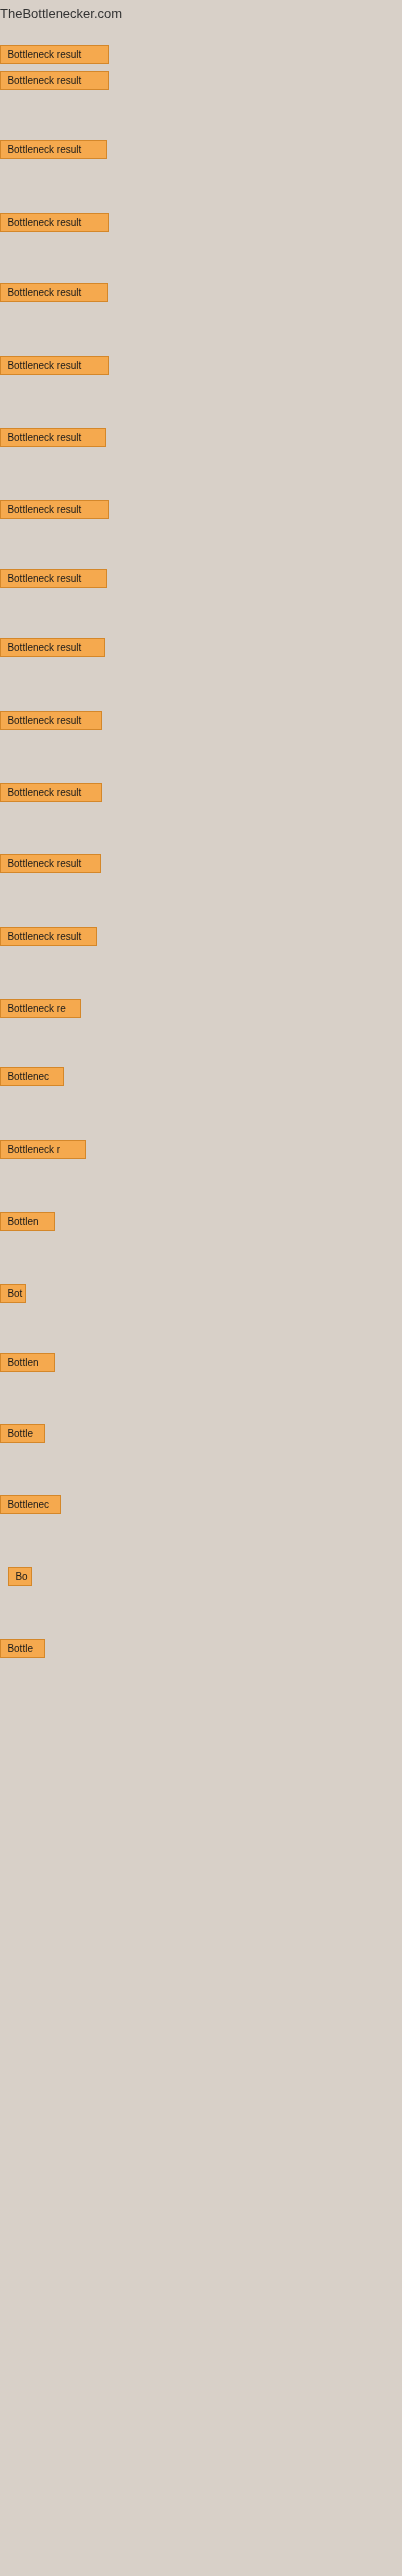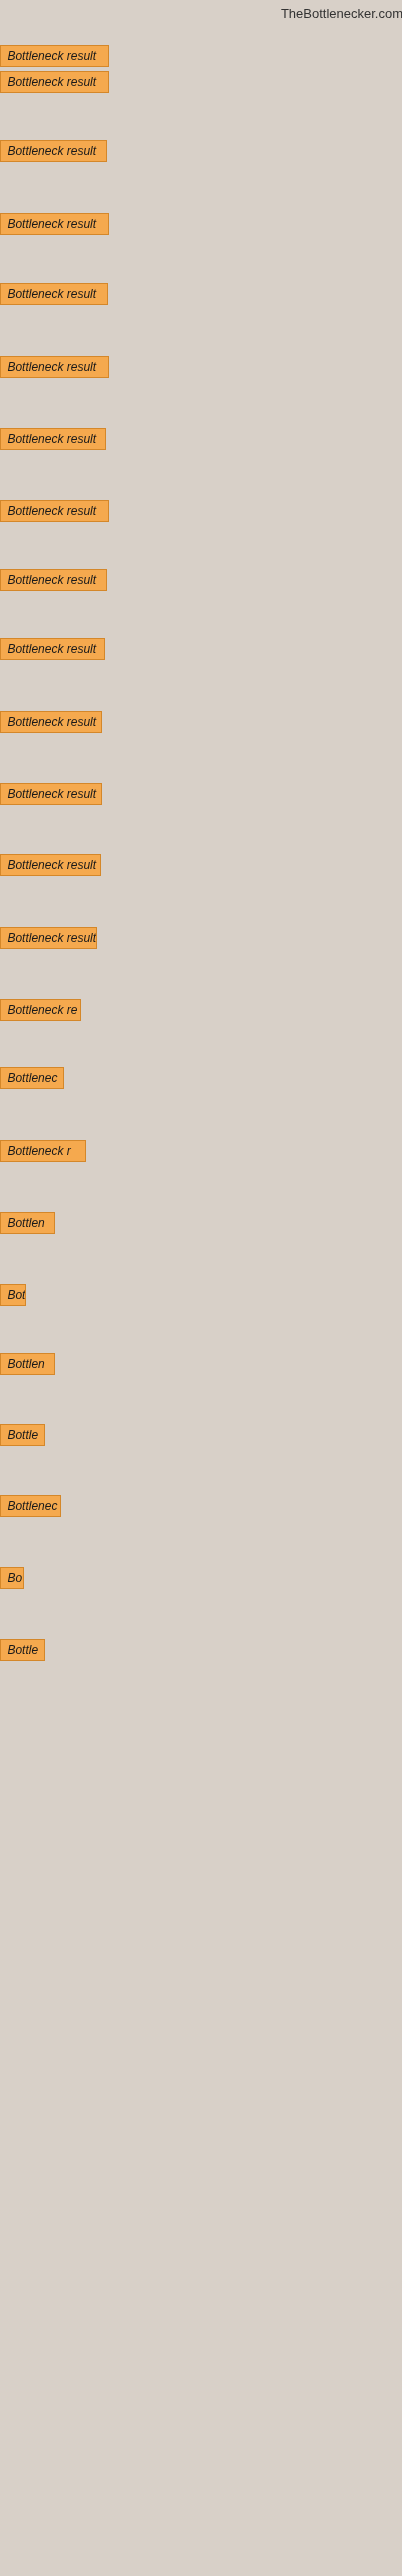--- a/index.html
+++ b/index.html
@@ -10,38 +10,37 @@
 
     body {
       width: 403px;
       min-height: 2576px;
       background-color: #d8d0c8;
       font-family: Arial, sans-serif;
       position: relative;
     }
 
     .site-title {
-      text-align: right;
+      text-align: left;
       font-size: 13px;
       color: #333;
       padding: 6.4px 0 3.2px 0;
       font-weight: normal;
     }
 
     .bottleneck-item {
       position: absolute;
       left: 0;
       background-color: #f5a94e;
       border: 0.8px solid #d4872a;
       padding: 3.2px 6.4px;
-      font-size: 12px;
+      font-size: 10px;
       color: #1a1a1a;
       white-space: nowrap;
       overflow: hidden;
-      font-style: italic;
     }
   </style>
 </head>
 <body>
 
 <div class="site-title">TheBottlenecker.com</div>
 
 <div id="items-container" style="position:relative; width:100%; height:2552px; top:0;">
 <div class="bottleneck-item" style="top: 20px; width: 109px;">Bottleneck result</div>
     <div class="bottleneck-item" style="top: 46px; width: 109px;">Bottleneck result</div>
@@ -58,16 +57,16 @@
     <div class="bottleneck-item" style="top: 829px; width: 101px;">Bottleneck result</div>
     <div class="bottleneck-item" style="top: 902px; width: 97px;">Bottleneck result</div>
     <div class="bottleneck-item" style="top: 974px; width: 81px;">Bottleneck re</div>
     <div class="bottleneck-item" style="top: 1042px; width: 64px;">Bottlenec</div>
     <div class="bottleneck-item" style="top: 1115px; width: 86px;">Bottleneck r</div>
     <div class="bottleneck-item" style="top: 1187px; width: 55px;">Bottlen</div>
     <div class="bottleneck-item" style="top: 1259px; width: 26px;">Bot</div>
     <div class="bottleneck-item" style="top: 1328px; width: 55px;">Bottlen</div>
     <div class="bottleneck-item" style="top: 1399px; width: 45px;">Bottle</div>
     <div class="bottleneck-item" style="top: 1470px; width: 61px;">Bottlenec</div>
-    <div class="bottleneck-item" style="top: 1542px; width: 24px;">Bo</div>
+    <div class="bottleneck-item" style="top: 1542px; width: 24px; margin-left: 8px;">Bo</div>
     <div class="bottleneck-item" style="top: 1614px; width: 45px;">Bottle</div>
   </div>
 
 
 </body></html>

